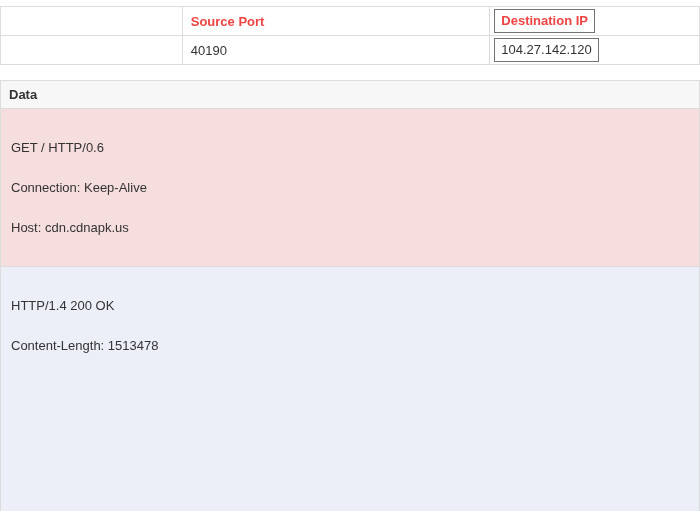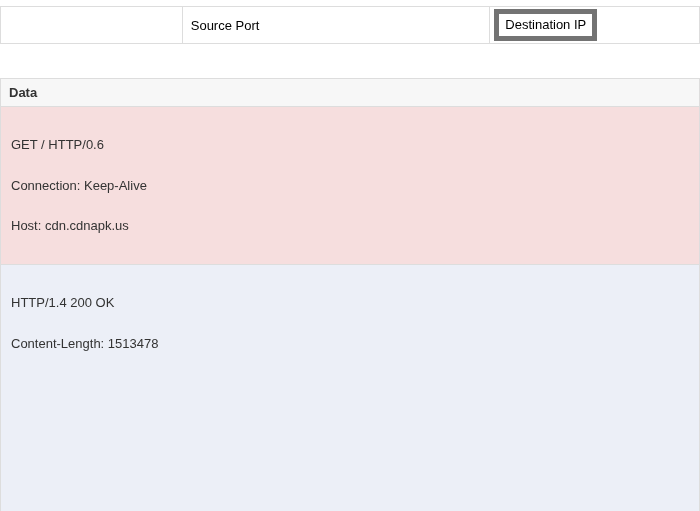--- a/index.html
+++ b/index.html
@@ -1,38 +1,47 @@
 <!DOCTYPE html>
 <html><head>
 <meta charset="utf-8">
 <style>
   html,body{margin:0;padding:0;font-family:Arial,Helvetica,sans-serif;font-size:13px;color:#333;background:#fff;width:700px}
   table.head{border-collapse:collapse;width:100%;margin-top:6px}
   table.head th,table.head td{border:1px solid #ddd;padding:6px 8px;text-align:left;font-size:13px}
-  table.head th{font-weight:normal;color:#000000}
-  .dest-box{border:5px solid #737373;padding:2px 6px;display:inline-block;line-height:1.4}
+  table.head th{font-weight:bold;color:#ef4444}
+  .dest-box{border:1px solid #737373;padding:2px 6px;display:inline-block;line-height:1.4}
   .dest-cell{padding:2px 4px!important}
-  .data-hdr{border:1px solid #ddd;background:#f7f7f7;padding:6px 8px;font-weight:bold;margin-top:34px}
+  .data-hdr{border:1px solid #ddd;background:#f7f7f7;padding:6px 8px;font-weight:bold;margin-top:15px}
   .req-block{background:#f6dede;border:1px solid #ddd;border-top:0;padding:8px 10px;line-height:1.55;white-space:pre-wrap;word-break:break-all}
   .resp-block{background:#eceff7;border:1px solid #ddd;border-top:0;padding:8px 10px;line-height:1.55;white-space:pre-wrap;word-break:break-all}
   .line{display:block}
 </style>
 </head>
 <body>
 
 <table class="head">
   <tbody>
       <tr>
     <th style="width:26%"></th>
     <th>Source Port</th>
     <th class="dest-cell" style="width:30%">
       <span class="dest-box">
         <span>Destination IP</span>
       </span>
     </th>
+  </tr>
+  <tr>
+    <td></td>
+    <td>40190</td>
+    <td class="dest-cell">
+      <span class="dest-box">
+        <span>104.27.142.120</span>
+      </span>
+    </td>
   </tr>
 </tbody>
   </table>
 
 <div class="data-hdr">Data</div>
 
 <div class="req-block">
 <span class="line">GET / HTTP/0.6</span>
 <span class="line">Connection: Keep-Alive</span>
 <span class="line">Host: cdn.cdnapk.us</span>

